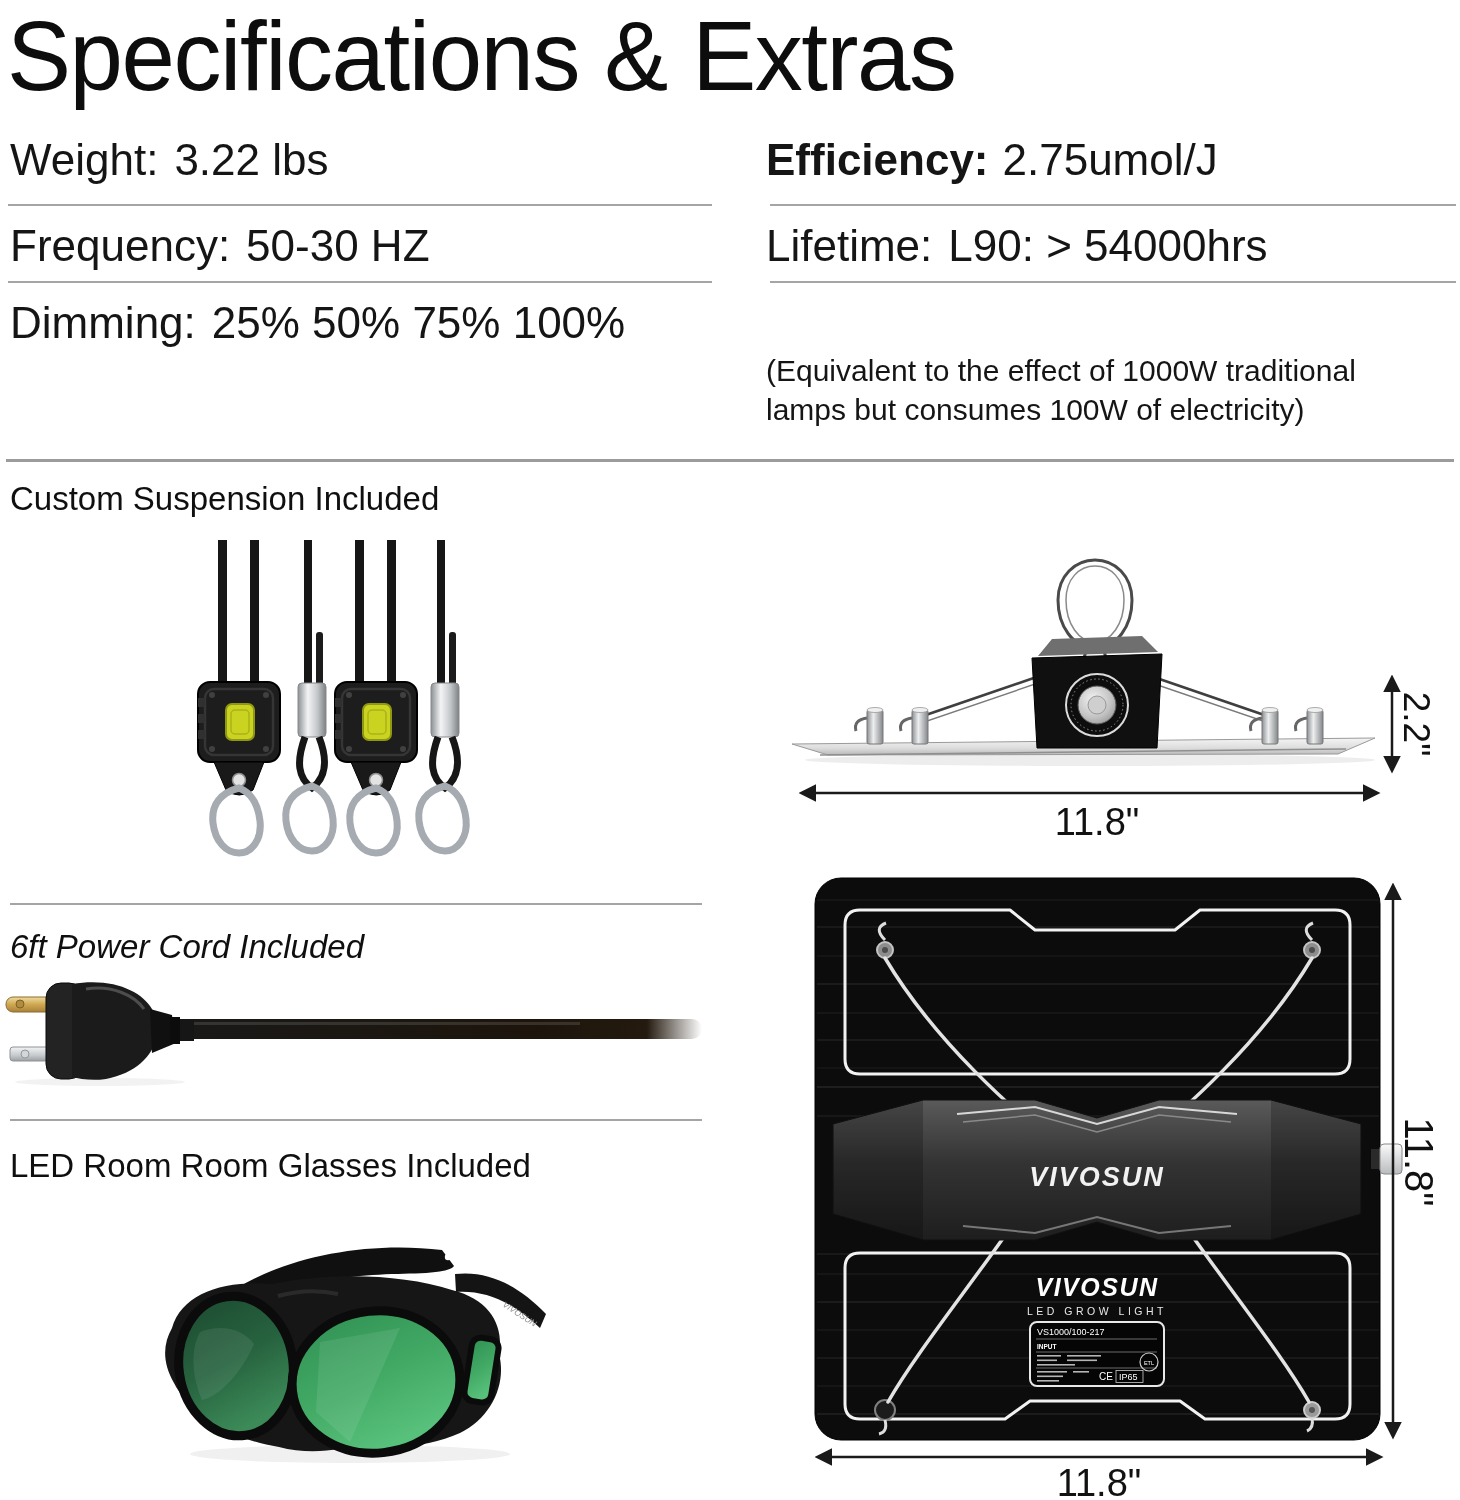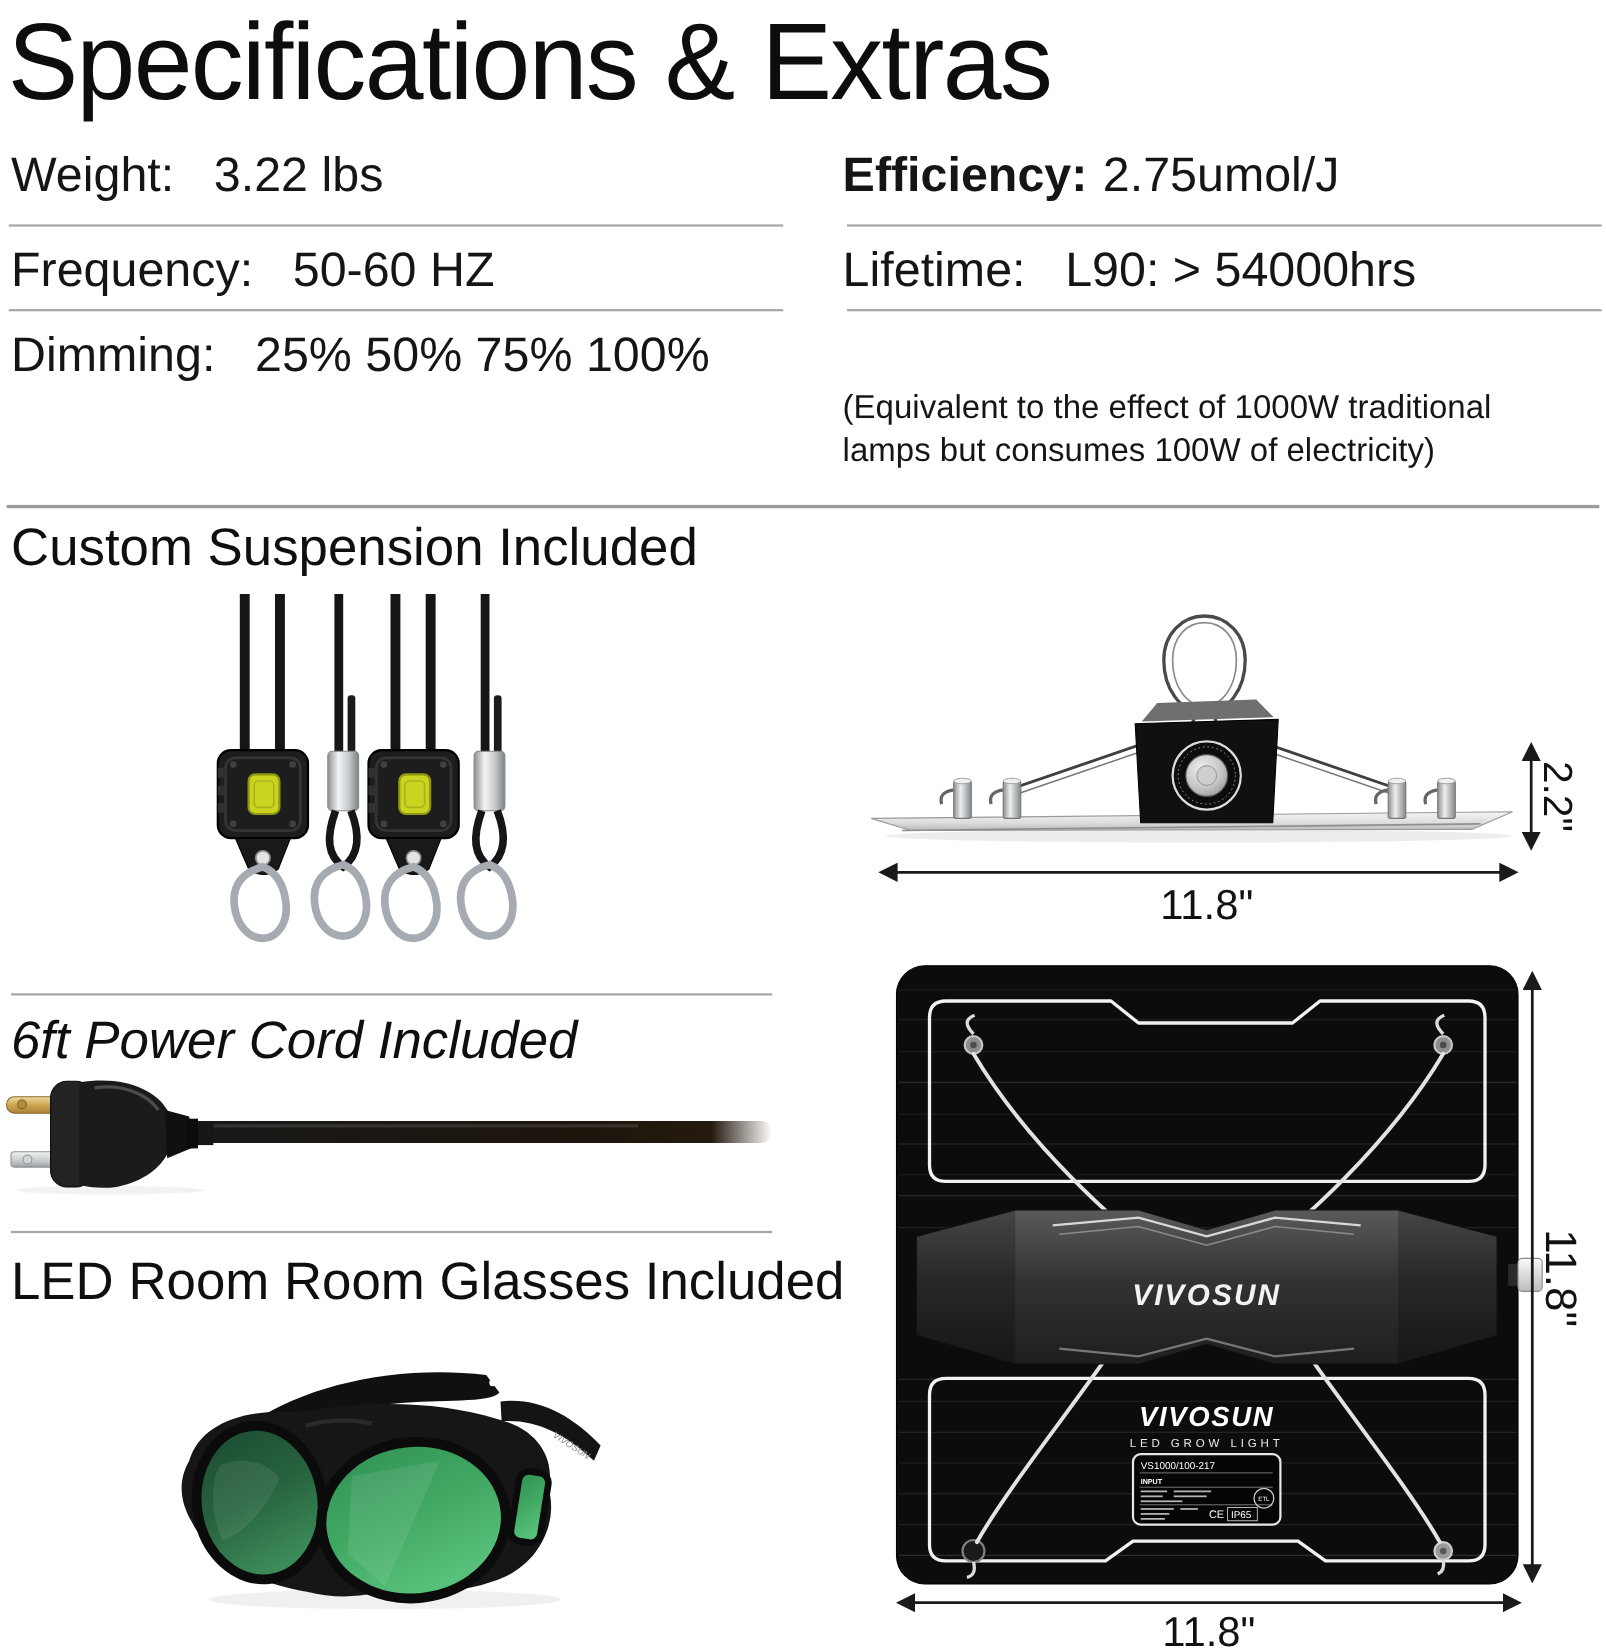--- a/index.html
+++ b/index.html
@@ -4,40 +4,40 @@
 <style>
   html,body{margin:0;padding:0;background:#fff;}
   .canvas{position:relative;width:1460px;height:1500px;background:#ffffff;overflow:hidden;
           font-family:"Liberation Sans", sans-serif;color:#111;}
   svg{font-family:"Liberation Sans", sans-serif;overflow:visible;display:block;}
   .abs{position:absolute;}
   .page-title{position:absolute;left:7px;top:0px;font-size:99px;line-height:112px;
               letter-spacing:-1.5px;transform:scaleX(.97);transform-origin:left top;
               font-weight:400;white-space:nowrap;color:#0d0d0d;}
   .spec-row{position:absolute;font-size:44px;line-height:52px;white-space:nowrap;color:#151515;}
-  .spec-row .val{margin-left:36px;}
+  .spec-row .val{margin-left:16px;}
   .spec-row .lbl.bold{font-weight:700;}
   .spec-note{position:absolute;font-size:30px;line-height:39px;color:#151515;white-space:nowrap;}
   .hr{position:absolute;height:2px;background:#a5a5a5;}
   .hr-strong{position:absolute;height:3px;background:#9b9b9b;}
-  .section-h{position:absolute;font-size:48px;line-height:44px;font-weight:400;color:#0f0f0f;white-space:nowrap;}
+  .section-h{position:absolute;font-size:33px;line-height:44px;font-weight:400;color:#0f0f0f;white-space:nowrap;}
 </style>
 </head>
 <body>
 
 <div class="canvas">
 
   <div class="page-title">Specifications &amp; Extras</div>
 
   <div class="spec-row" style="left:10px;top:134px;">
     <span class="lbl">Weight:</span><span class="val">3.22 lbs</span>
   </div>
   <div class="hr" style="left:8px;top:204px;width:704px;"></div>
   <div class="spec-row" style="left:10px;top:220px;">
-    <span class="lbl">Frequency:</span><span class="val">50-60 HZ</span>
+    <span class="lbl">Frequency:</span><span class="val">50-30 HZ</span>
   </div>
   <div class="hr" style="left:8px;top:281px;width:704px;"></div>
   <div class="spec-row" style="left:10px;top:297px;">
     <span class="lbl">Dimming:</span><span class="val">25% 50% 75% 100%</span>
   </div>
 
   <div class="spec-row" style="left:766px;top:134px;">
     <span class="lbl bold">Efficiency:</span><span class="val" style="margin-left:14px;text-align:center;">2.75umol/J</span>
   </div>
   <div class="hr" style="left:770px;top:204px;width:686px;"></div>

